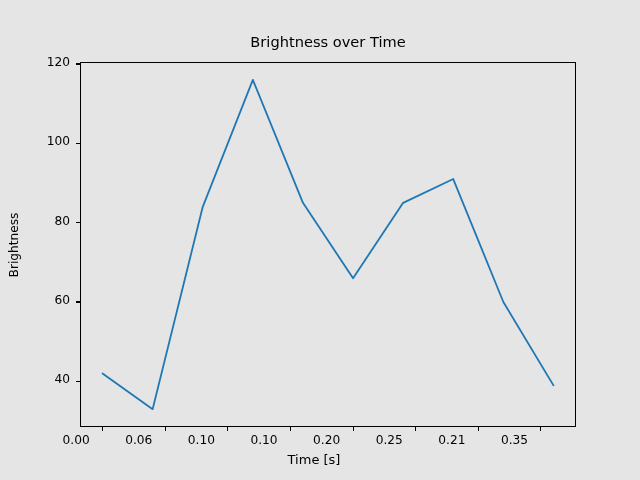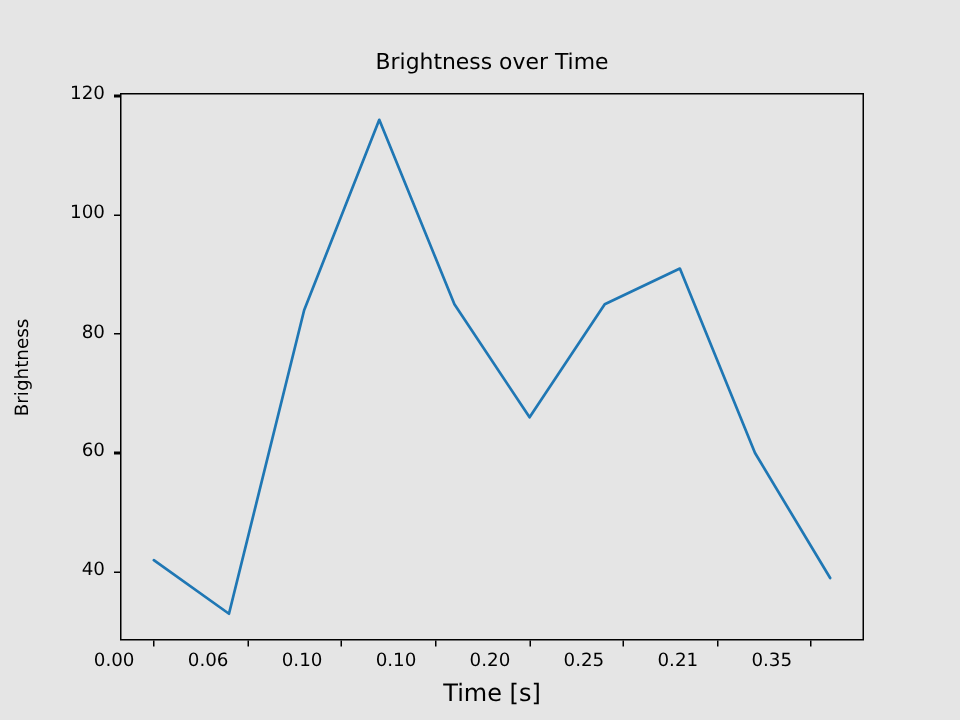--- a/index.html
+++ b/index.html
@@ -31,25 +31,25 @@
     left: 80px;
     top: 33px;
     width: 496px;
     text-align: center;
     font-size: 14.6px;
     color: #000000;
     line-height: 1.2;
   }
   #xlabel {
     position: absolute;
-    left: 80px;
+    left: 66px;
     top: 452px;
     width: 496px;
     text-align: center;
-    font-size: 16px;
+    font-size: 13px;
     color: #000000;
   }
   #ylabel {
     position: absolute;
     left: 0px;
     top: 62px;
     width: 28px;
     height: 365px;
     display: flex;
     align-items: center;

